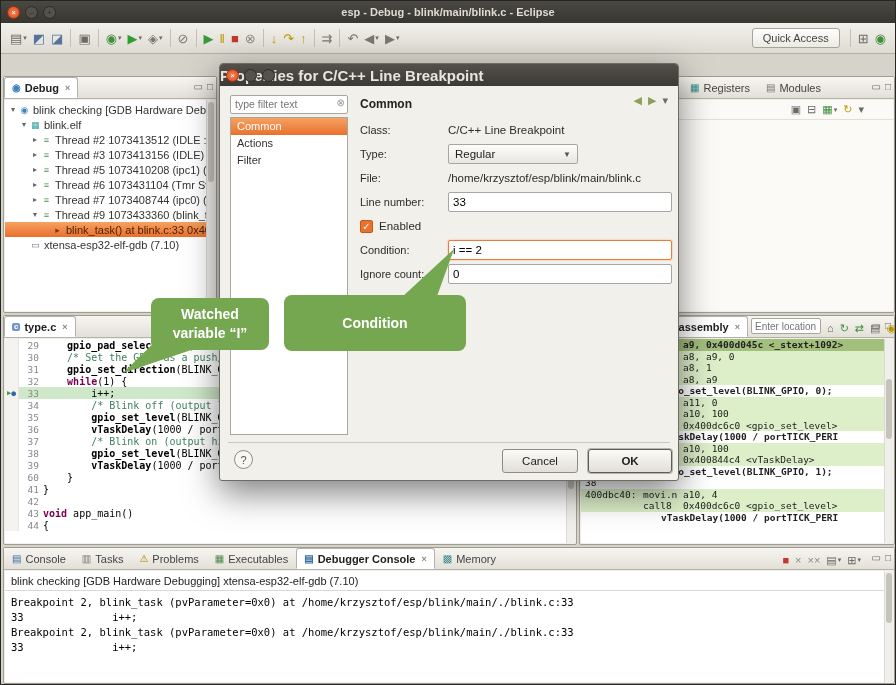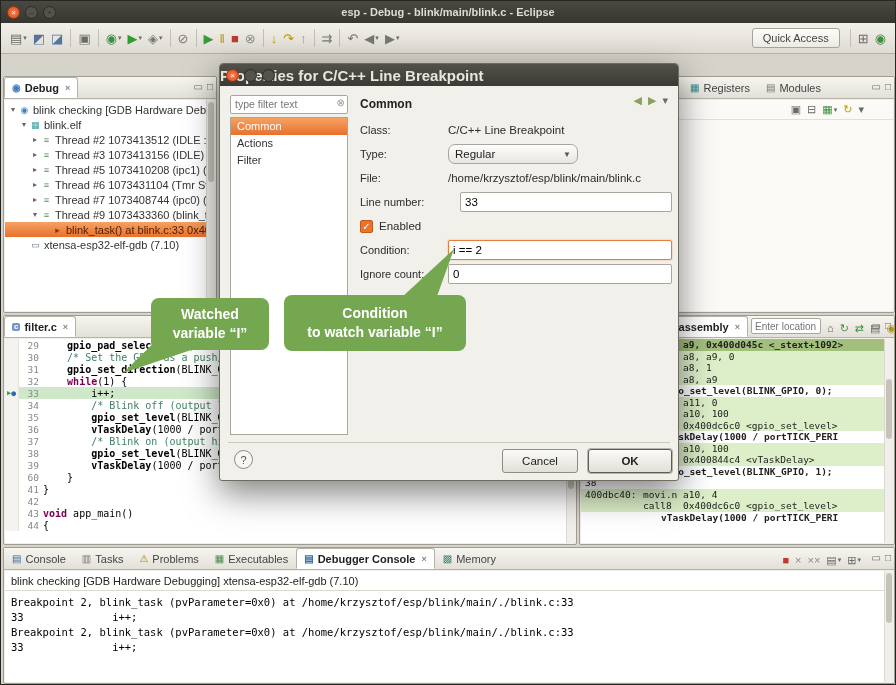--- a/index.html
+++ b/index.html
@@ -86,21 +86,21 @@
   .dlg-content{position:absolute;left:140px;top:30px;width:312px;}
   .dlg-h{font-size:12px;font-weight:bold;color:#222;}
   .dlg-nav{position:absolute;right:4px;top:0;display:flex;gap:6px;font-size:11px;color:#8aa05e;}
   .dlg-nav span{cursor:pointer;}
   .dlg-row{position:absolute;left:0;height:20px;display:flex;align-items:center;width:312px;}
   .dlg-label{width:88px;flex:none;font-size:11px;color:#2c2c2c;white-space:nowrap;overflow:hidden;}
   .dlg-value{font-size:11.5px;color:#2c2c2c;white-space:nowrap;}
   .dlg-input{height:20px;border:1px solid #a9a69e;border-radius:2px;font-size:11.5px;padding:0 4px;background:#fff;
     font-family:"Liberation Sans",sans-serif;width:224px;}
   .dlg-input.focus{border:1px solid #e77e3f;box-shadow:0 0 2px rgba(231,126,63,.6);}
-  .dropdown{height:20px;width:130px;border:1px solid #a9a69e;border-radius:7px;background:linear-gradient(#fdfdfc,#e8e6e0);
+  .dropdown{height:20px;width:130px;border:1px solid #a9a69e;border-radius:2px;background:linear-gradient(#fdfdfc,#e8e6e0);
     display:flex;align-items:center;justify-content:space-between;padding:4px 6px;font-size:11.5px;color:#222;cursor:pointer;}
   .dropdown .dd{font-size:8px;color:#555;}
   .checkbox{width:13px;height:13px;background:#e9722e;border:1px solid #c35a17;border-radius:2px;color:#fff;font-size:10px;
     display:flex;align-items:center;justify-content:center;margin-right:6px;cursor:pointer;}
   .dlg-sep{position:absolute;left:8px;right:8px;top:378px;height:1px;background:#cbc8c0;}
   .dlg-footer{position:absolute;left:0;right:0;top:384px;height:28px;}
   .help-btn{position:absolute;left:14px;top:2px;width:19px;height:19px;border:1px solid #8a8a82;border-radius:50%;
     display:flex;align-items:center;justify-content:center;font-size:11px;color:#555;background:#f7f6f2;cursor:pointer;}
   .dlg-btn{position:absolute;top:1px;height:24px;border:1px solid #8f8c84;border-radius:3px;font-size:11.5px;color:#222;
     background:linear-gradient(#fafaf8,#e2dfd8);cursor:pointer;font-family:"Liberation Sans",sans-serif;}
@@ -328,21 +328,21 @@
             </span>
           </div>
       </div>
     </div>
   </div>
 
   <div class="panel" style="left:2px;top:314px;width:574px;height:230px;">
     <div class="tabrow">
       <div class="tab active">
         <span class="tico" style="color:#fff;background:#7196c4;border-radius:2px;padding:0 2px;font-size:8px;">c</span>
-        <span>filter.c</span>
+        <span>type.c</span>
         <span class="tclose">×</span>
       </div>
       <div class="winctl">
         <span>▭</span>
         <span>□</span>
       </div>
     </div>
     <div class="panel-body">
       <div>
           <div class="code-row">
@@ -636,21 +636,21 @@
         <span class="dlg-label">Type:</span>
         <div class="dropdown">
           <span>Regular</span>
           <span class="dd">▼</span>
         </div>
       </div>
       <div class="dlg-row" style="top:74px;">
         <span class="dlg-label">File:</span>
         <span class="dlg-value">/home/krzysztof/esp/blink/main/blink.c</span>
       </div>
-      <div class="dlg-row" style="top:98px;gap:12px;">
+      <div class="dlg-row" style="top:98px;">
         <span class="dlg-label">Line number:</span>
         <input class="dlg-input" value="33" style="">
       </div>
       <div class="dlg-row" style="top:122px;">
         <span class="dlg-label" style="width:0;"></span>
         <span class="checkbox">✓</span>
         <span class="dlg-value">Enabled</span>
       </div>
       <div class="dlg-row" style="top:146px;">
         <span class="dlg-label">Condition:</span>
@@ -676,16 +676,15 @@
   <div class="callout" style="left:150px;top:297px;width:118px;height:52px;">
     <span>Watched</span>
     <span>variable “I”</span>
   </div>
 
   <svg class="callout-tail" style="left:385px;top:240px;z-index:51;" width="80" height="62">
     <polygon points="68,8 15,57 50,58" fill="#74a750"></polygon>
   </svg>
   <div class="callout" style="left:283px;top:294px;width:182px;height:56px;z-index:52;">
     <span>Condition</span>
-    <span>to watch variable “I”</span>
   </div>
 
 </div>
 
 </body></html>

